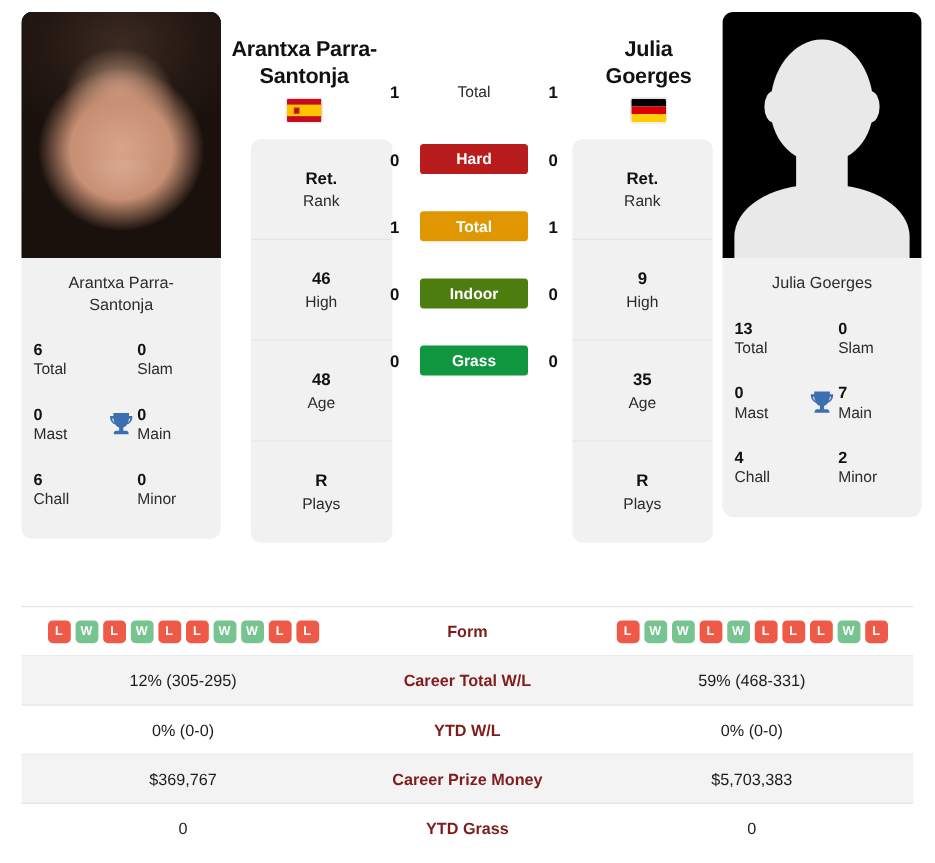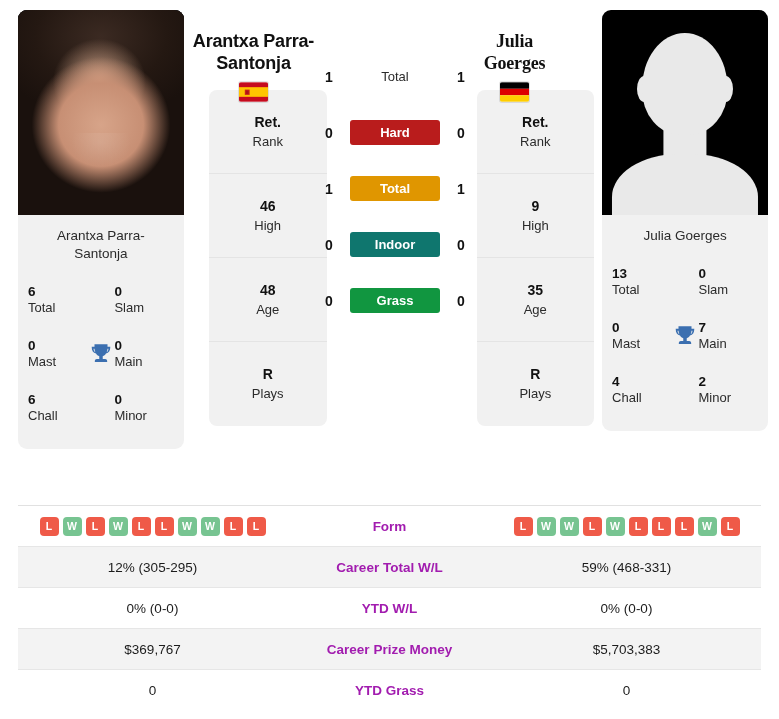--- a/index.html
+++ b/index.html
@@ -109,21 +109,21 @@
     width: 62px;
     line-height: 16px;
   }
   .stat-num { font-size: 13.5px; font-weight: bold; color: #111; display: block; }
   .stat-lab { font-size: 13px; color: #2b2b2b; display: block; }
   .trophy { width: 28px; display: flex; justify-content: center; }
 
   
   .info-col {
     width: 119px;
-    margin-top: 90px;
+    margin-top: 116px;
     background: #f1f1f1;
     border-radius: 8px;
     overflow: hidden;
   }
   .info-col.left { margin-left: 25px; }
   .info-col.right { margin-left: 0; }
   .info-cell {
     height: 84px;
     display: flex;
     flex-direction: column;
@@ -137,21 +137,21 @@
   .info-lab { font-size: 13px; color: #2b2b2b; }
 
   
   .name-head {
     position: absolute;
     top: 30px;
     width: 135px;
     text-align: center;
   }
   .name-head.left { left: 186px; }
-  .name-head.right { left: 447px; font-family: Liberation Serif, serif; }
+  .name-head.right { left: 473px; }
   .name-head .nm {
     font-size: 18px;
     font-weight: bold;
     line-height: 22px;
     color: #111;
     letter-spacing: -0.2px;
   }
   .flag {
     width: 29px; height: 20px;
     margin: 8px auto 0;
@@ -223,21 +223,21 @@
     align-items: center;
     justify-content: center;
     font-size: 13.5px;
     color: #1c1c1c;
   }
   .cmp-mid {
     width: 205px;
     text-align: center;
     font-size: 13.5px;
     font-weight: bold;
-    color: #a21caf;
+    color: #7f1d1d;
   }
   .form-strip { display: flex; gap: 4px; }
   .form-badge {
     width: 19px; height: 19px;
     border-radius: 4px;
     display: flex;
     align-items: center;
     justify-content: center;
     font-size: 10.5px;
     font-weight: bold;
@@ -330,21 +330,21 @@
         <span class="surf-bar" style="background:#b91c1c">Hard</span>
         <span class="surf-score">0</span>
       </div>
       <div class="surf-row">
         <span class="surf-score">1</span>
         <span class="surf-bar" style="background:#e09600">Total</span>
         <span class="surf-score">1</span>
       </div>
       <div class="surf-row">
         <span class="surf-score">0</span>
-        <span class="surf-bar" style="background:#0f766e">Indoor</span>
+        <span class="surf-bar" style="background:#4d7c0f">Indoor</span>
         <span class="surf-score">0</span>
       </div>
       <div class="surf-row">
         <span class="surf-score">0</span>
         <span class="surf-bar" style="background:#119640">Grass</span>
         <span class="surf-score">0</span>
       </div>
     </div>
 
     <div class="info-col right" style="margin-left:150px">

